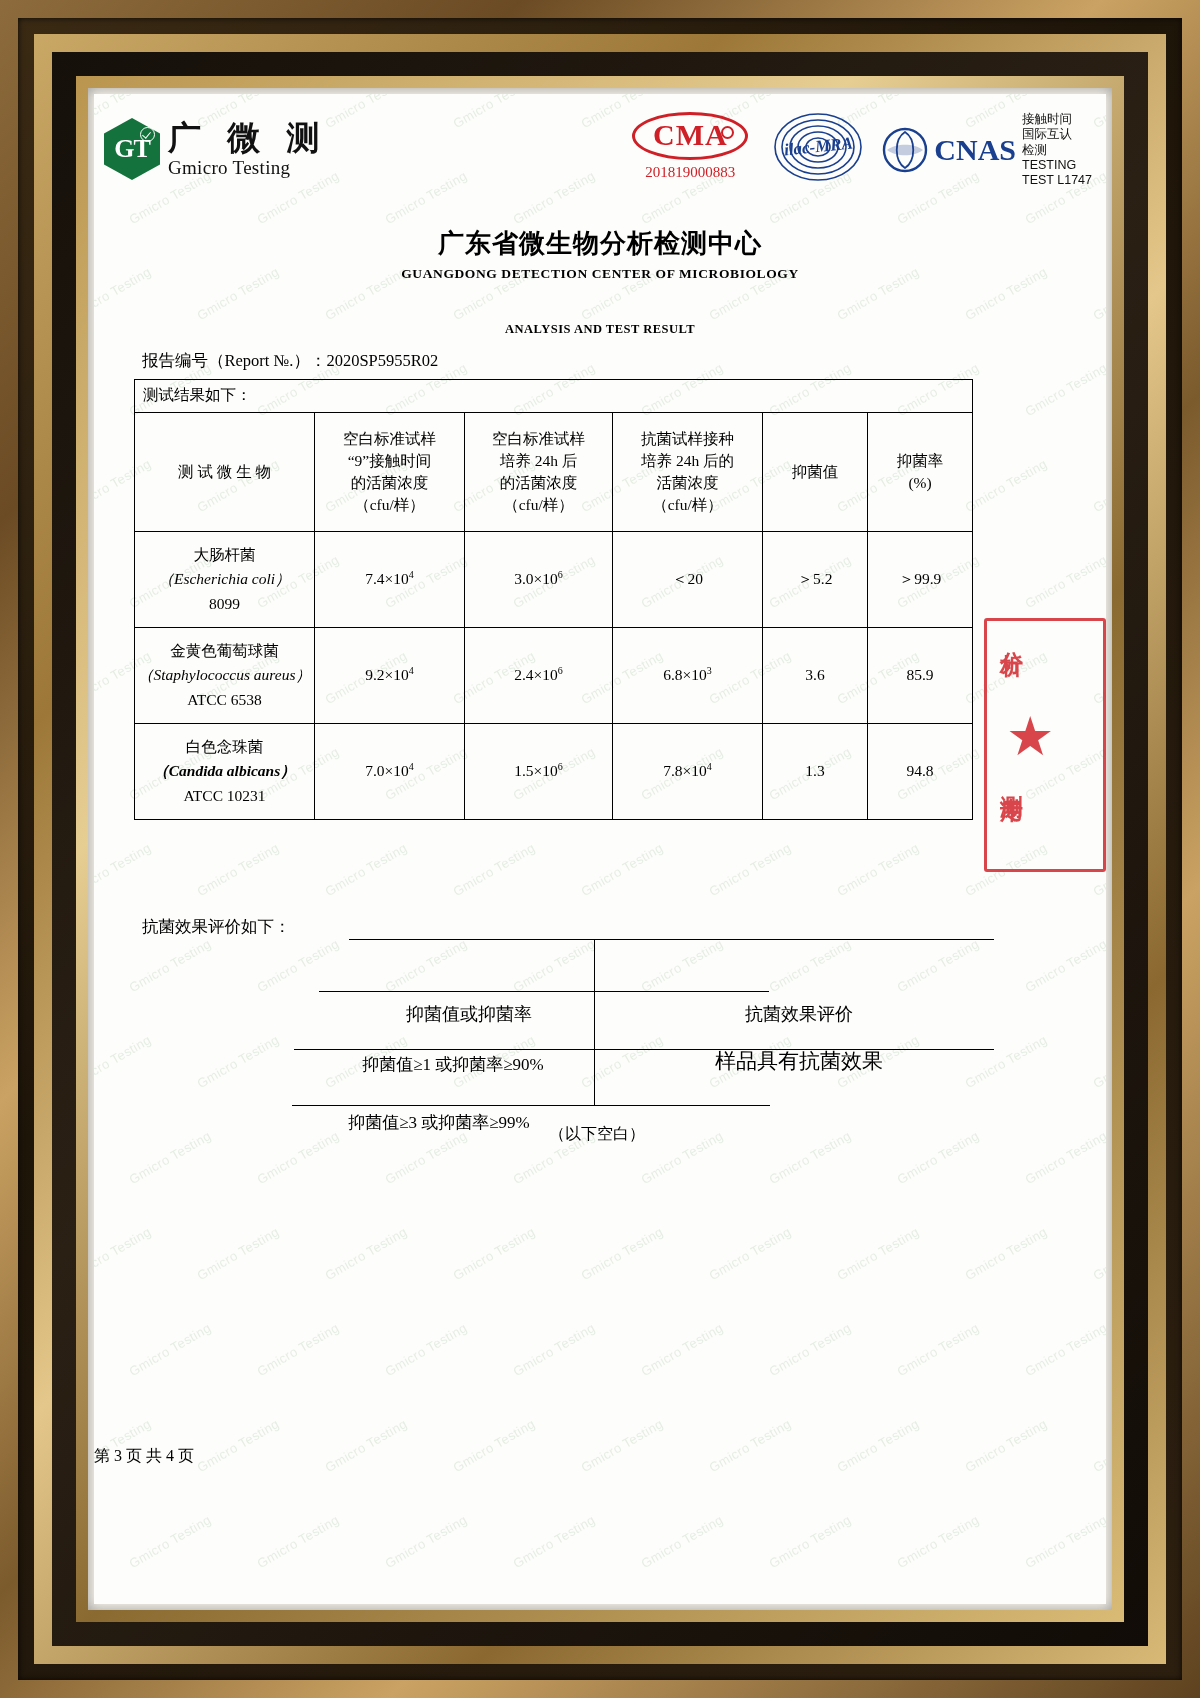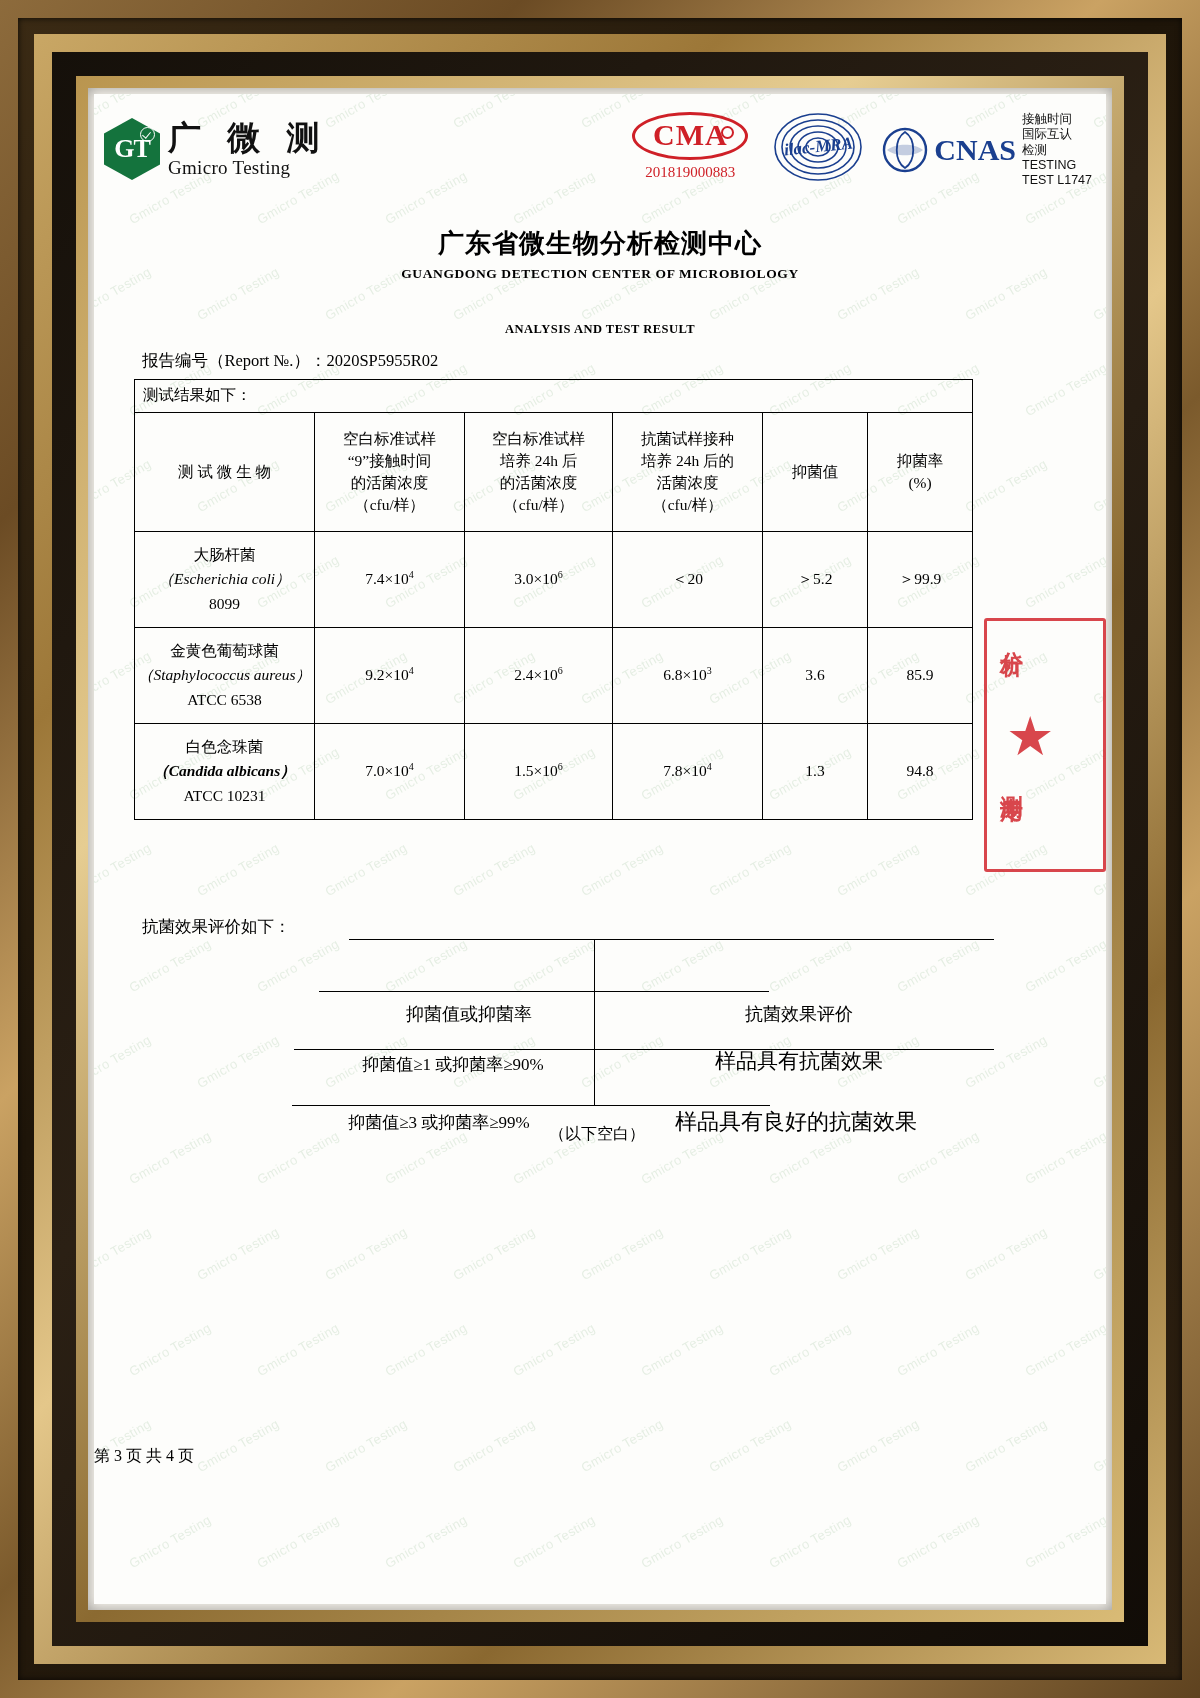--- a/index.html
+++ b/index.html
@@ -657,21 +657,20 @@
     <div class="eval-line" style="left:18px; top:166px; width:478px;"></div>
     <div class="eval-vline" style="left:320px; top:0px; height:166px;"></div>
 
     <div class="eval-txt" style="left:75px; top:15px; width:240px; font-size:18px;">抑菌值或抑菌率</div>
     <div class="eval-txt" style="left:330px; top:15px; width:390px; font-size:18px;">抗菌效果评价</div>
 
     <div class="eval-txt" style="left:45px; top:66px; width:268px; font-size:17px;">抑菌值≥1 或抑菌率≥90%</div>
     <div class="eval-txt" style="left:330px; top:60px; width:390px; font-size:21px;">样品具有抗菌效果</div>
 
     <div class="eval-txt" style="left:20px; top:124px; width:290px; font-size:17px;">抑菌值≥3 或抑菌率≥99%</div>
-    <div class="eval-txt" style="left:322px; top:120px; width:400px; font-size:22px;">样品具有良好的抗菌效果</div>
   </div>
 
   <div class="note-empty">（以下空白）</div>
 
   <div class="stamp">
     <div class="stamp-border"></div>
     <div class="stamp-col a">分析</div>
     <div class="stamp-star">★</div>
     <div class="stamp-col b">测专用</div>
   </div>

